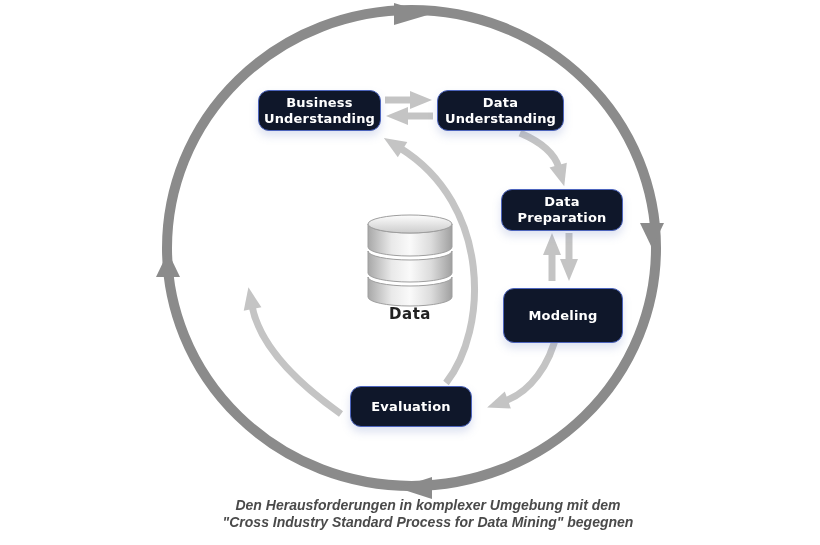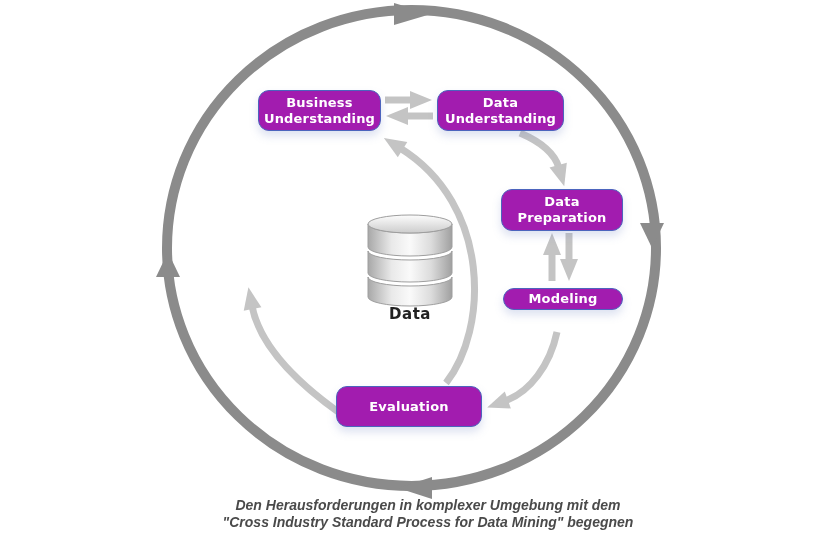--- a/index.html
+++ b/index.html
@@ -7,39 +7,39 @@
     position:relative;
     width:820px;height:545px;
     background:#ffffff;
     overflow:hidden;
     font-family:"DejaVu Sans", sans-serif;
   }
   .diagram-svg{position:absolute;left:0;top:0;}
   .node{
     position:absolute;
     display:flex;align-items:center;justify-content:center;
-    background:#a21caf;
+    background:#0f172a;
     border:1px solid #4c64bd;
     border-radius:11px;
     color:#ffffff;
     font-size:13px;
     font-weight:bold;
     line-height:1.22;
     text-align:center;
     white-space:pre-line;
     box-shadow:0 5px 8px rgba(120,140,200,0.25);
     box-sizing:border-box;
     letter-spacing:0.2px;
   }
   .node-bu{left:258px;top:90px;width:123px;height:41px;}
   .node-du{left:437px;top:90px;width:127px;height:41px;}
   .node-dp{left:501px;top:189px;width:122px;height:42px;}
-  .node-mo{left:503px;top:288px;width:120px;height:22px;}
+  .node-mo{left:503px;top:288px;width:120px;height:55px;}
   .node-de{left:189px;top:236px;width:124px;height:41px;}
-  .node-ev{left:336px;top:386px;width:146px;height:41px;text-align:center;}
+  .node-ev{left:350px;top:386px;width:122px;height:41px;text-align:center;}
   .data-label{
     position:absolute;left:360px;top:305px;width:100px;
     text-align:center;
     font-size:15px;font-weight:bold;color:#222222;
     letter-spacing:0.5px;
   }
   .caption{
     position:absolute;left:0;top:497px;width:820px;
     text-align:center;
     font-family:"Liberation Sans", sans-serif;

